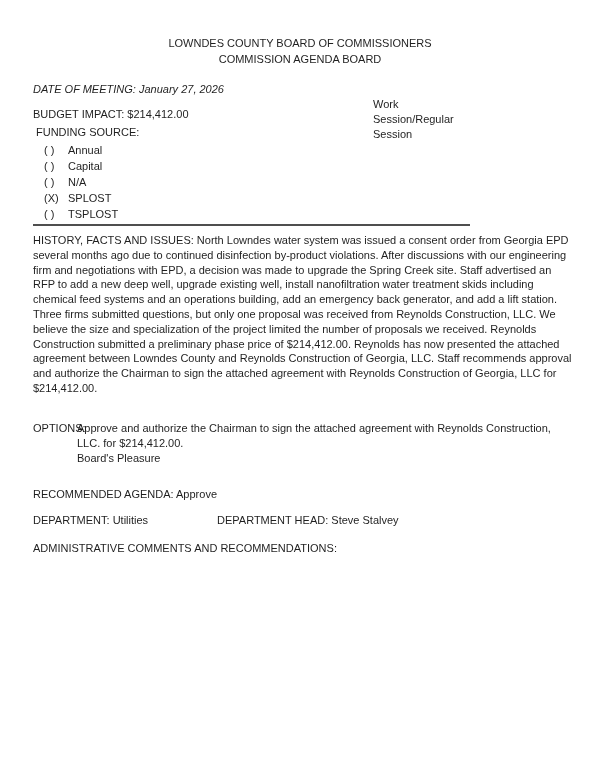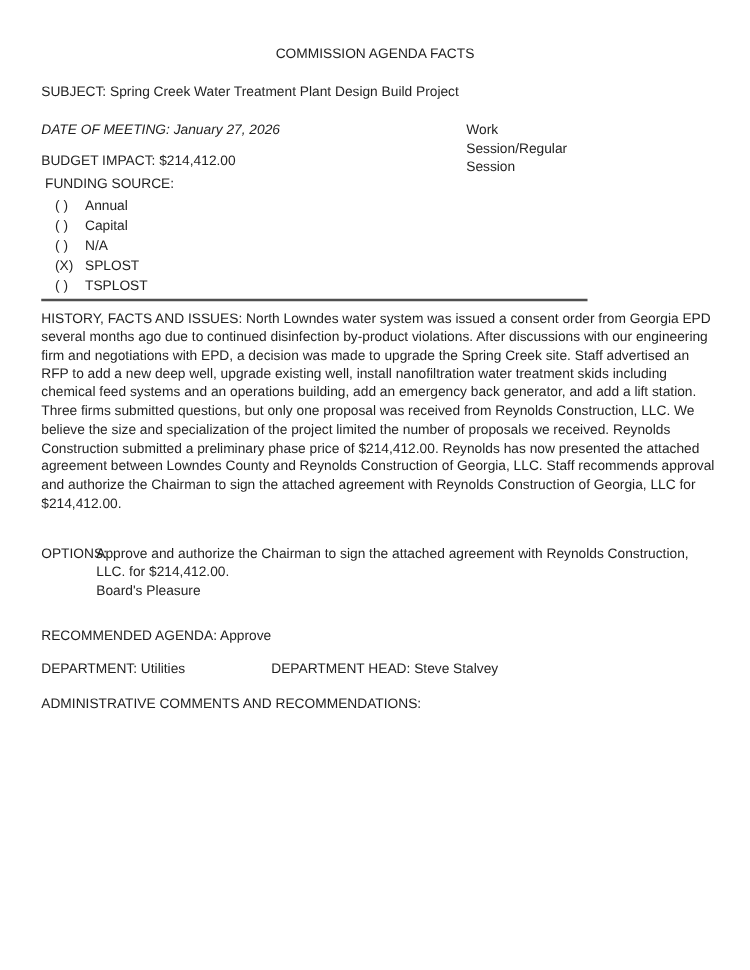--- a/index.html
+++ b/index.html
@@ -55,31 +55,30 @@
   .dept-head-group { position: absolute; left: 184px; top: 0; }
   .u { text-underline-offset: 2px; }
   .admin-line { margin-top: 13px; }
 </style>
 </head>
 <body>
 
 <div class="page">
 
   <div class="header">
-    <div>COMMISSION AGENDA FACTS</div>
+    <div>LOWNDES COUNTY BOARD OF COMMISSIONERS</div>
+    <div>COMMISSION AGENDA BOARD</div>
   </div>
 
   <div class="session-block">Work
 Session/Regular
 Session</div>
 
   <div class="content">
 
-    <div class="subject-line"><span>SUBJECT:</span>
-      <span>Spring Creek Water Treatment Plant Design Build Project</span></div>
 
     <div class="date-line"><span>DATE OF MEETING:</span>
       <span>January 27, 2026</span></div>
 
     <div class="budget-line"><span>BUDGET IMPACT:</span>
       <span>$214,412.00</span></div>
 
     <div class="funding-label">FUNDING SOURCE:</div>
 
     <div class="funding-list">

